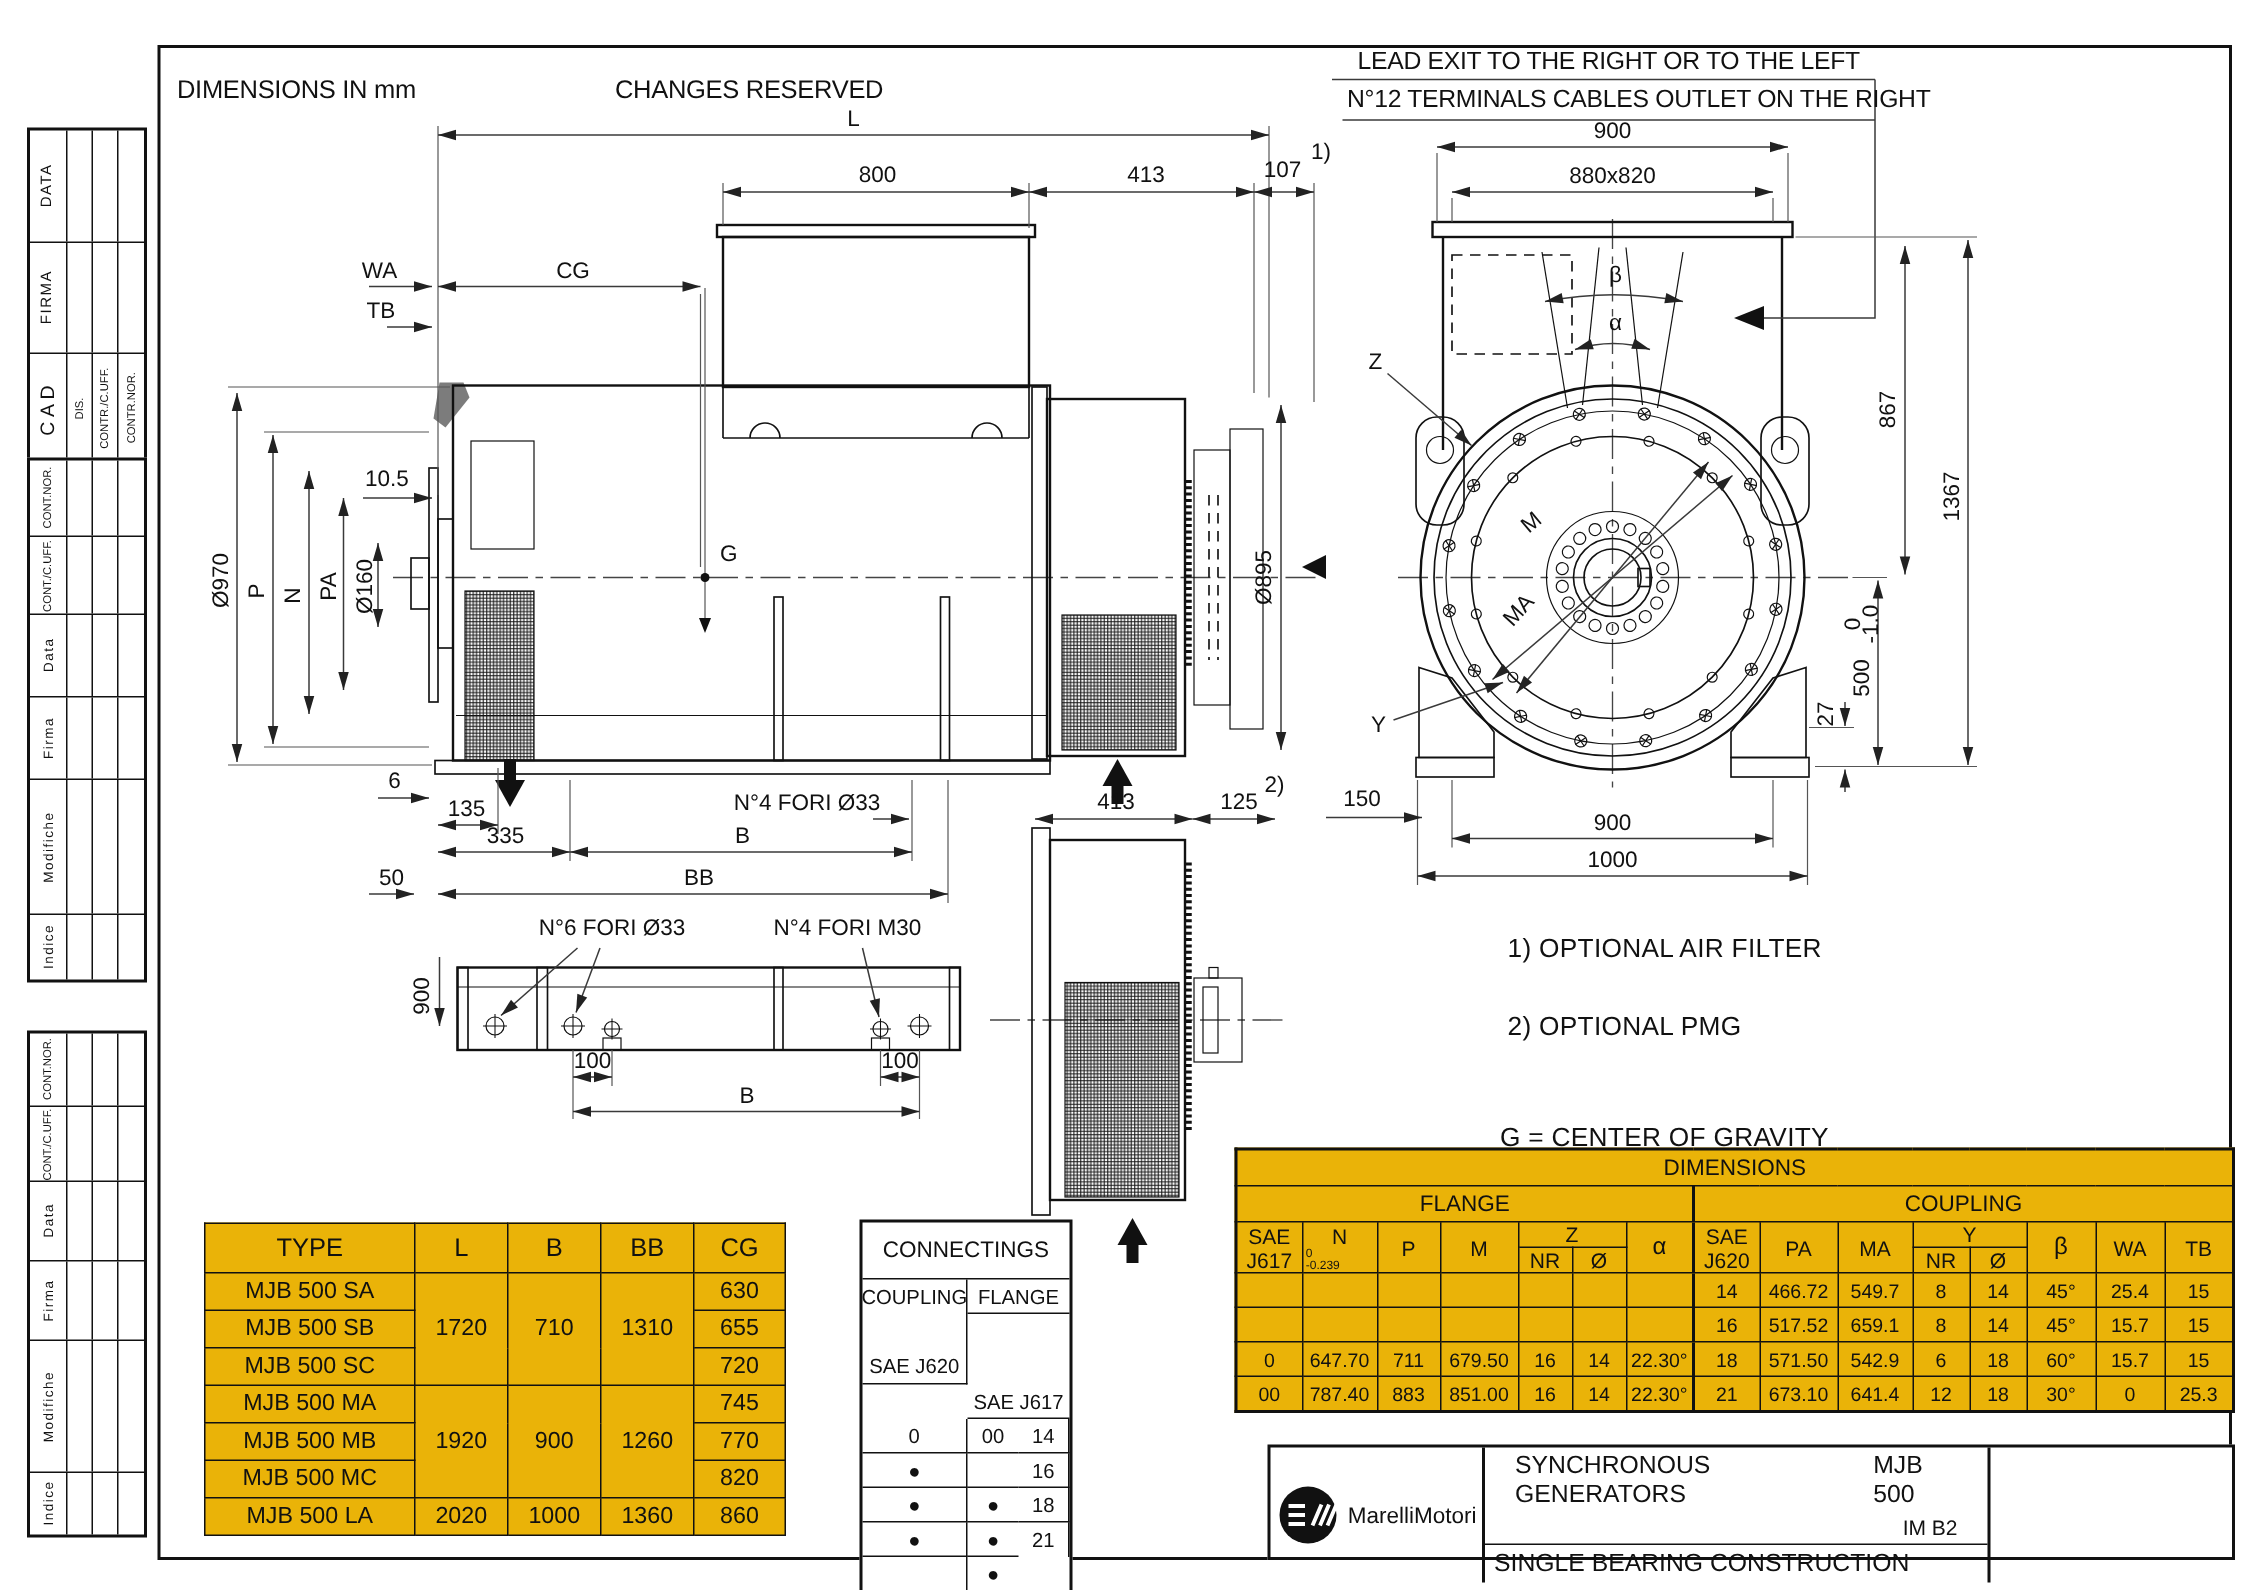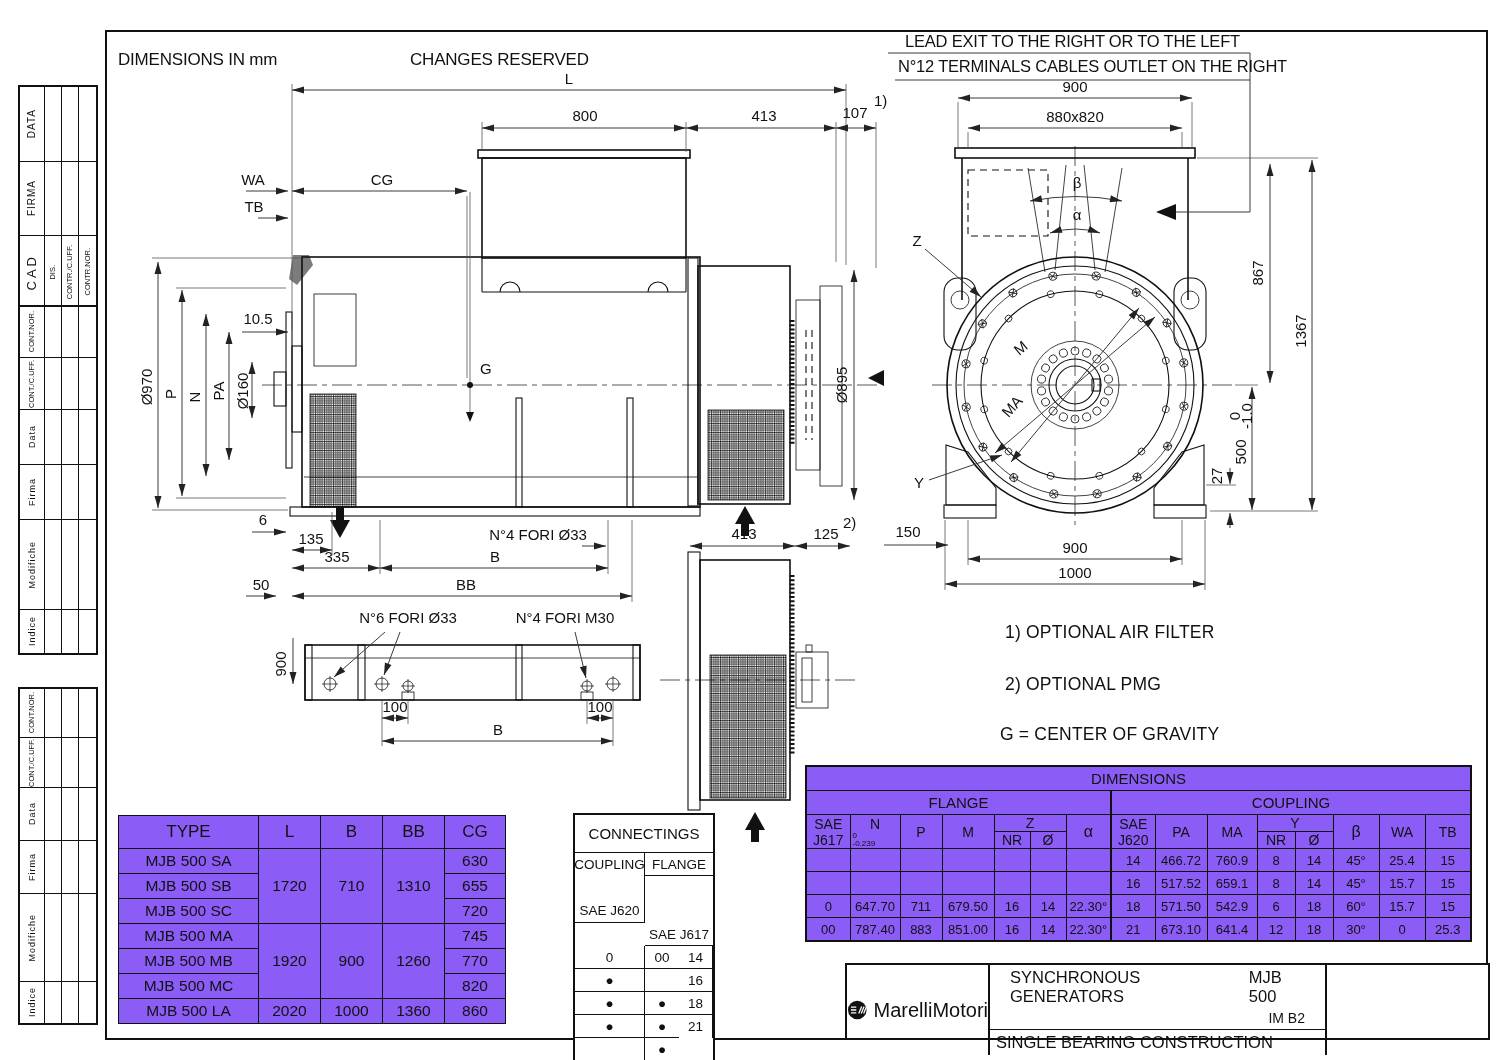--- a/index.html
+++ b/index.html
@@ -23,42 +23,42 @@
   
   .sb{position:absolute;border:2px solid #111;box-sizing:border-box;background:#fff;}
   .sb-sec{display:flex;border-top:1.5px solid #111;box-sizing:border-box;}
   .sb-sec:first-child{border-top:none;}
   .sb-label{width:26px;border-right:1px solid #111;display:flex;align-items:center;justify-content:center;box-sizing:border-box;}
   .sb-col{width:18px;border-right:1px solid #111;box-sizing:border-box;display:flex;align-items:center;justify-content:center;}
   .sb-col:last-child{border-right:none;}
   .vtext{writing-mode:vertical-rl;transform:rotate(180deg);font-size:10px;letter-spacing:1px;white-space:nowrap;}
   .vsmall{writing-mode:vertical-rl;transform:rotate(180deg);font-size:7.5px;letter-spacing:0;white-space:nowrap;}
   
-  table{border-collapse:collapse;background:#8b5cf6;}
+  table{border-collapse:collapse;background:#eab308;margin-left:18px;}
   .ttable{position:absolute;left:118px;top:815px;table-layout:fixed;}
   .ttable th,.ttable td{border:1.5px solid #111;text-align:center;padding:0;}
   .ttable th{height:32px;font-size:17px;font-weight:normal;}
   .ttable td{height:24px;font-size:15.5px;}
   .ctable{position:absolute;left:573px;top:813px;width:142px;border:2px solid #111;box-sizing:border-box;background:#fff;}
   .ct-title{height:37px;border-bottom:1.5px solid #111;display:flex;align-items:center;justify-content:center;font-size:15px;}
   .ct-grid{display:grid;grid-template-columns:70px 34px 34px;}
   .ct-cell{border-right:1px solid #111;border-bottom:1px solid #111;display:flex;align-items:center;justify-content:center;font-size:13.5px;height:23px;box-sizing:border-box;}
   .dtable{position:absolute;left:805px;top:765px;table-layout:fixed;border:2px solid #111;}
   .dtable th,.dtable td{border:1px solid #111;text-align:center;padding:0;font-weight:normal;overflow:hidden;}
   .dtable .ti{height:23px;font-size:15px;}
   .dtable .gr{height:23px;font-size:15px;}
   .dtable th{font-size:14px;}
   .dtable td{height:22px;font-size:13px;}
   .grp-sep{border-left:2px solid #111 !important;}
   .tol{font-size:8px;line-height:8px;text-align:left;padding-left:2px;}
   
   .tblock{position:absolute;left:845px;top:963px;width:645px;height:77px;border:2.5px solid #111;
           box-sizing:border-box;display:grid;grid-template-columns:143px 337px 1fr;background:#fff;}
   .tb-logo{border-right:2px solid #111;display:flex;align-items:center;justify-content:center;gap:6px;}
-  .tb-brand{font-size:20px;}
+  .tb-brand{font-size:15px;}
   .tb-mid{border-right:2px solid #111;display:flex;flex-direction:column;}
   .tb-mid-top{flex:1;padding:3px 20px;}
   .tb-line1{font-size:16.5px;display:flex;gap:24px;}
   .tb-imb2{font-size:14px;text-align:right;margin-top:4px;padding-left:180px;}
   .tb-mid-bot{border-top:1.5px solid #111;font-size:16.5px;padding:3px 6px;}
   .tb-right{display:flex;flex-direction:column;}
   .tb-num{flex:1;display:flex;align-items:center;justify-content:center;font-size:25px;letter-spacing:3px;font-family:"Liberation Mono","DejaVu Sans Mono",monospace;}
   .tb-cells{height:26px;border-top:1.5px solid #111;display:grid;grid-template-columns:repeat(6,1fr);}
   .tb-cells div{border-right:1px solid #111;}
   .tb-cells div:last-child{border-right:none;}
@@ -540,21 +540,21 @@
     </g>
   </svg>
 
   <div class="htxt" style="left:118px;top:50px;">DIMENSIONS IN mm</div>
   <div class="htxt" style="left:410px;top:50px;">CHANGES RESERVED</div>
   <div class="htxt" style="left:905px;top:32px;font-size:16.5px;">LEAD EXIT TO THE RIGHT OR TO THE LEFT</div>
   <div class="htxt" style="left:898px;top:57px;font-size:16.5px;">N°12 TERMINALS CABLES OUTLET ON THE RIGHT</div>
 
   <div class="note" style="left:1005px;top:622px;">1) OPTIONAL AIR FILTER</div>
   <div class="note" style="left:1005px;top:674px;">2) OPTIONAL PMG</div>
-  <div class="note" style="left:1000px;top:724px;">G = CENTER OF GRAVITY</div>
+  <div class="note" style="left:1000px;top:748px;">G = CENTER OF GRAVITY</div>
 
   <table class="ttable">
     <colgroup>
         <col style="width:140px">
         <col style="width:62px">
         <col style="width:62px">
         <col style="width:62px">
         <col style="width:61px">
       </colgroup>
     <tbody>
@@ -693,21 +693,21 @@
     <tr>
       <td></td>
           <td></td>
           <td></td>
           <td></td>
           <td></td>
           <td></td>
           <td></td>
       <td class="grp-sep">14</td>
           <td>466.72</td>
-          <td>760.9</td>
+          <td>549.7</td>
           <td>8</td>
           <td>14</td>
           <td>45°</td>
           <td>25.4</td>
           <td>15</td>
     </tr>
     <tr>
       <td></td>
           <td></td>
           <td></td>

